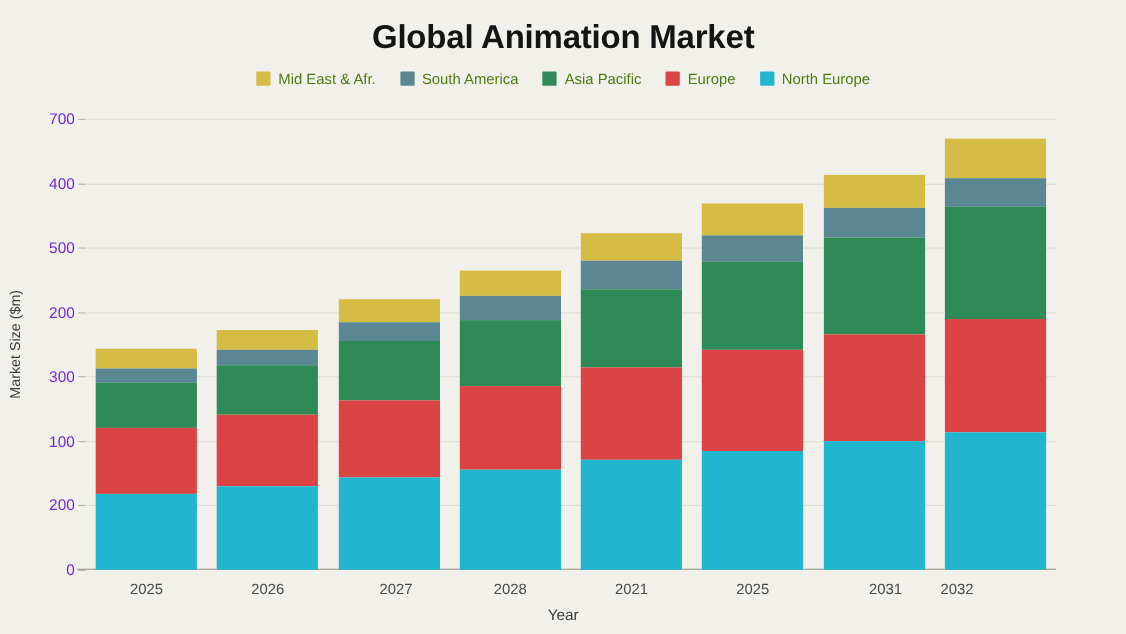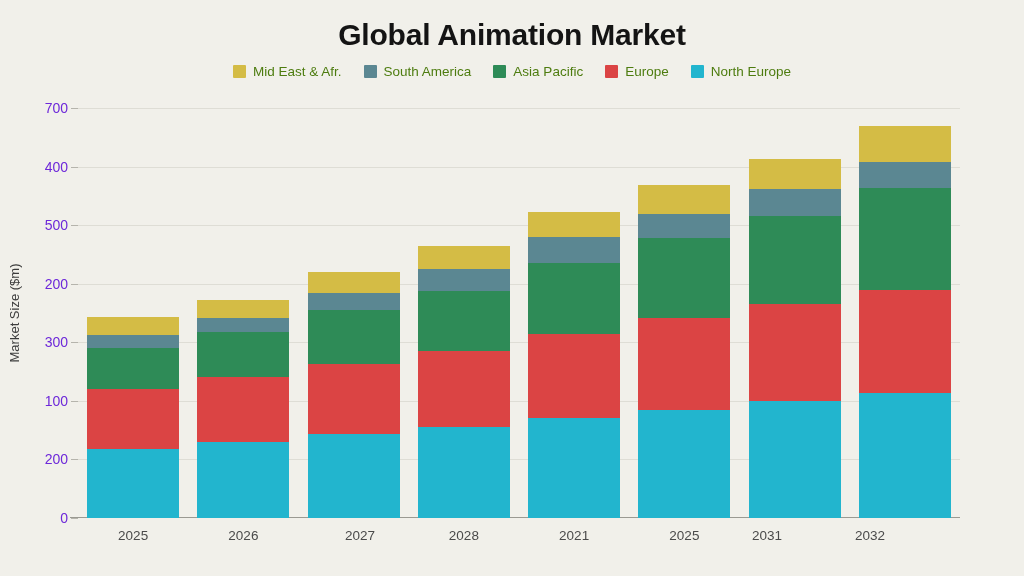--- a/index.html
+++ b/index.html
@@ -154,20 +154,21 @@
         <span class="legend-swatch" style="background: rgb(219, 68, 68);"></span>
         <span class="legend-label">Europe</span>
       </div>
       <div class="legend-item">
         <span class="legend-swatch" style="background: rgb(34, 181, 206);"></span>
         <span class="legend-label">North Europe</span>
       </div>
     </div>
 
   <div class="y-axis-title">Market Size ($m)</div>
+  <div class="x-axis-title">Year</div>
 
   <div class="plot">
     <div class="grid-layer">
         <div class="tick-mark" style="top: 410px;"></div>
         <div class="y-tick-label" style="top: 410px;">0</div>
         <div class="gridline" style="top: 351.429px;"></div>
         <div class="tick-mark" style="top: 351.429px;"></div>
         <div class="y-tick-label" style="top: 351.429px;">200</div>
         <div class="gridline" style="top: 292.857px;"></div>
         <div class="tick-mark" style="top: 292.857px;"></div>
@@ -238,21 +239,21 @@
           <div class="bar-seg" style="height: 28.7px; background: rgb(212, 188, 69);"></div>
         </div>
         <div class="x-tick-label" style="left: 606.375px;">2025</div>
         <div class="bar-group" style="left: 670.625px; width: 92px;">
           <div class="bar-seg" style="height: 116.557px; background: rgb(34, 181, 206);"></div>
           <div class="bar-seg" style="height: 97.8143px; background: rgb(219, 68, 68);"></div>
           <div class="bar-seg" style="height: 87.8571px; background: rgb(46, 139, 87);"></div>
           <div class="bar-seg" style="height: 26.3571px; background: rgb(91, 135, 146);"></div>
           <div class="bar-seg" style="height: 30.4571px; background: rgb(212, 188, 69);"></div>
         </div>
-        <div class="x-tick-label" style="left: 689px;">2031</div>
+        <div class="x-tick-label" style="left: 727px;">2031</div>
         <div class="bar-group" style="left: 780.875px; width: 92px;">
           <div class="bar-seg" style="height: 125.343px; background: rgb(34, 181, 206);"></div>
           <div class="bar-seg" style="height: 103.086px; background: rgb(219, 68, 68);"></div>
           <div class="bar-seg" style="height: 101.329px; background: rgb(46, 139, 87);"></div>
           <div class="bar-seg" style="height: 26.3571px; background: rgb(91, 135, 146);"></div>
           <div class="bar-seg" style="height: 35.7286px; background: rgb(212, 188, 69);"></div>
         </div>
         <div class="x-tick-label" style="left: 792px;">2032</div>
       </div>
   </div>

